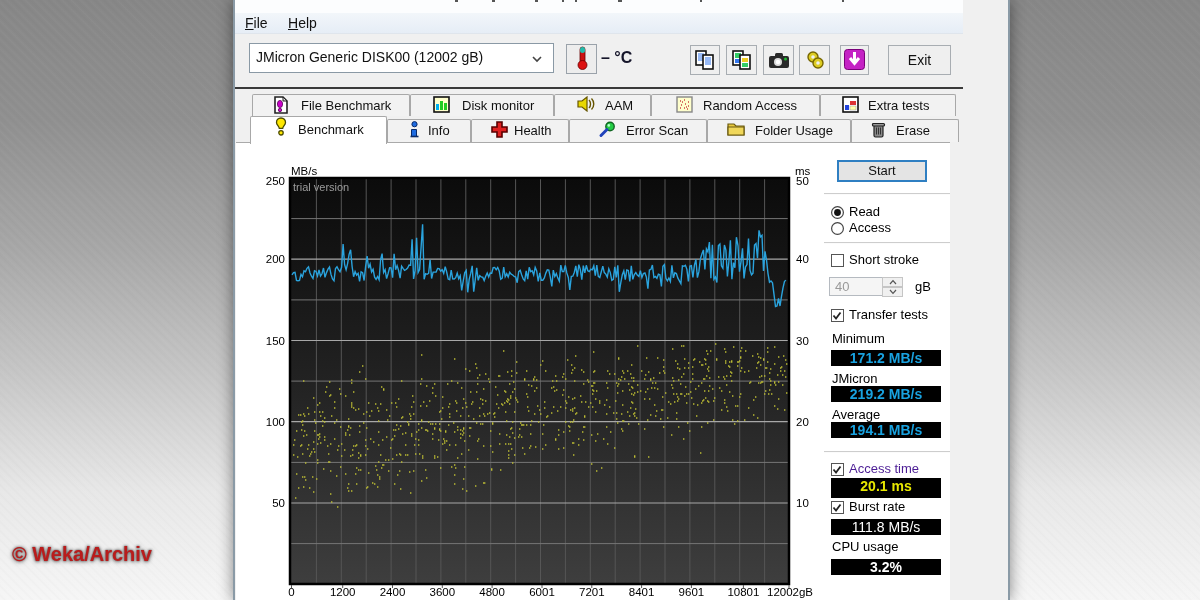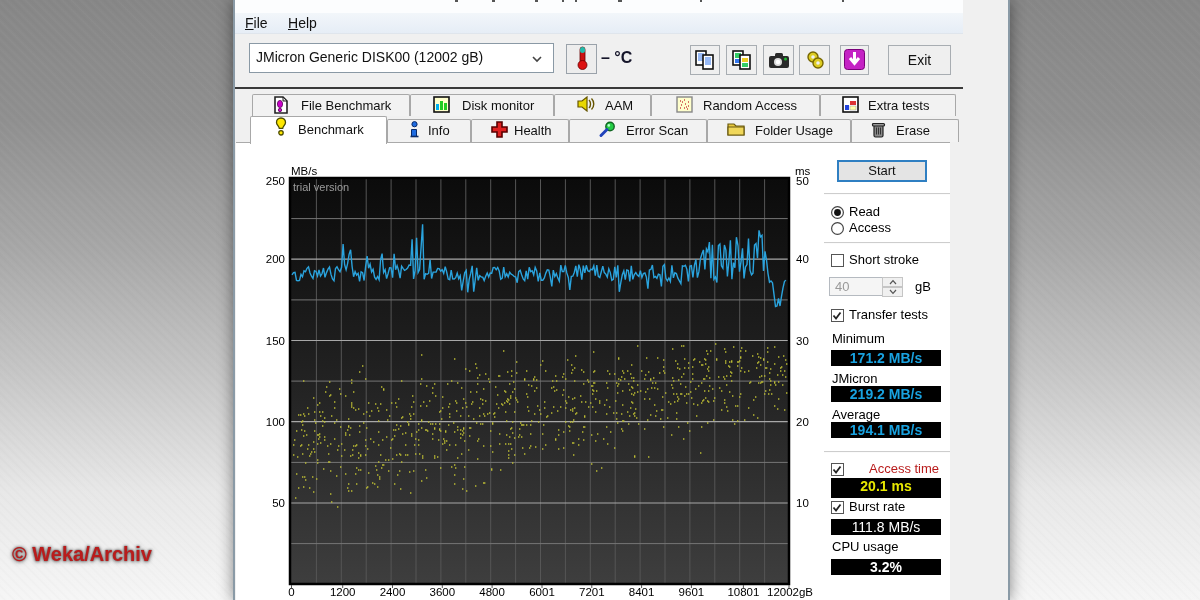--- a/index.html
+++ b/index.html
@@ -223,21 +223,21 @@
     <div style="position:absolute;left:596px;top:350px;width:110px;height:16px;background:#000;color:#18a2e0;font-size:14px;font-weight:bold;text-align:center;line-height:16.5px;">171.2 MB/s</div>
     <div style="position:absolute;left:597px;top:371px;font-size:13px;color:#000;">JMicron</div>
     <div style="position:absolute;left:596px;top:386px;width:110px;height:16px;background:#000;color:#18a2e0;font-size:14px;font-weight:bold;text-align:center;line-height:16.5px;">219.2 MB/s</div>
     <div style="position:absolute;left:597px;top:407px;font-size:13px;color:#000;">Average</div>
     <div style="position:absolute;left:596px;top:422px;width:110px;height:16px;background:#000;color:#18a2e0;font-size:14px;font-weight:bold;text-align:center;line-height:16.5px;">194.1 MB/s</div>
     <div style="position:absolute;left:589px;top:451px;width:126px;height:1px;background:#cdcdcd;border-bottom:1px solid #fbfbfb;"></div>
     <div style="position:absolute;left:596px;top:462px;width:13px;height:13px;"><svg width="13" height="13" viewBox="0 0 13 13">
         <rect x="0.5" y="0.5" width="12" height="12" fill="#fff" stroke="#555" stroke-width="1"></rect>
         <path d="M2.5 6.5l2.5 3 4.5-6" stroke="#222" stroke-width="1.8" fill="none"></path>
       </svg></div>
-    <div style="position:absolute;left:614px;top:461px;font-size:13px;color:#b91c1c;margin-left:20px;">Access time</div>
+    <div style="position:absolute;left:614px;top:461px;font-size:13px;color:#4c1d95;">Access time</div>
     <div style="position:absolute;left:596px;top:478px;width:110px;height:20px;background:#000;color:#e8e800;font-size:14px;font-weight:bold;text-align:center;line-height:16.5px;">20.1 ms</div>
     <div style="position:absolute;left:596px;top:500px;width:13px;height:13px;"><svg width="13" height="13" viewBox="0 0 13 13">
         <rect x="0.5" y="0.5" width="12" height="12" fill="#fff" stroke="#555" stroke-width="1"></rect>
         <path d="M2.5 6.5l2.5 3 4.5-6" stroke="#222" stroke-width="1.8" fill="none"></path>
       </svg></div>
     <div style="position:absolute;left:614px;top:499px;font-size:13px;color:#000;">Burst rate</div>
     <div style="position:absolute;left:596px;top:519px;width:110px;height:16px;background:#000;color:#fff;font-size:14px;font-weight:normal;text-align:center;line-height:16.5px;">111.8 MB/s</div>
     <div style="position:absolute;left:597px;top:539px;font-size:13px;color:#000;">CPU usage</div>
     <div style="position:absolute;left:596px;top:559px;width:110px;height:16px;background:#000;color:#fff;font-size:14px;font-weight:bold;text-align:center;line-height:16.5px;">3.2%</div>
   </div>

